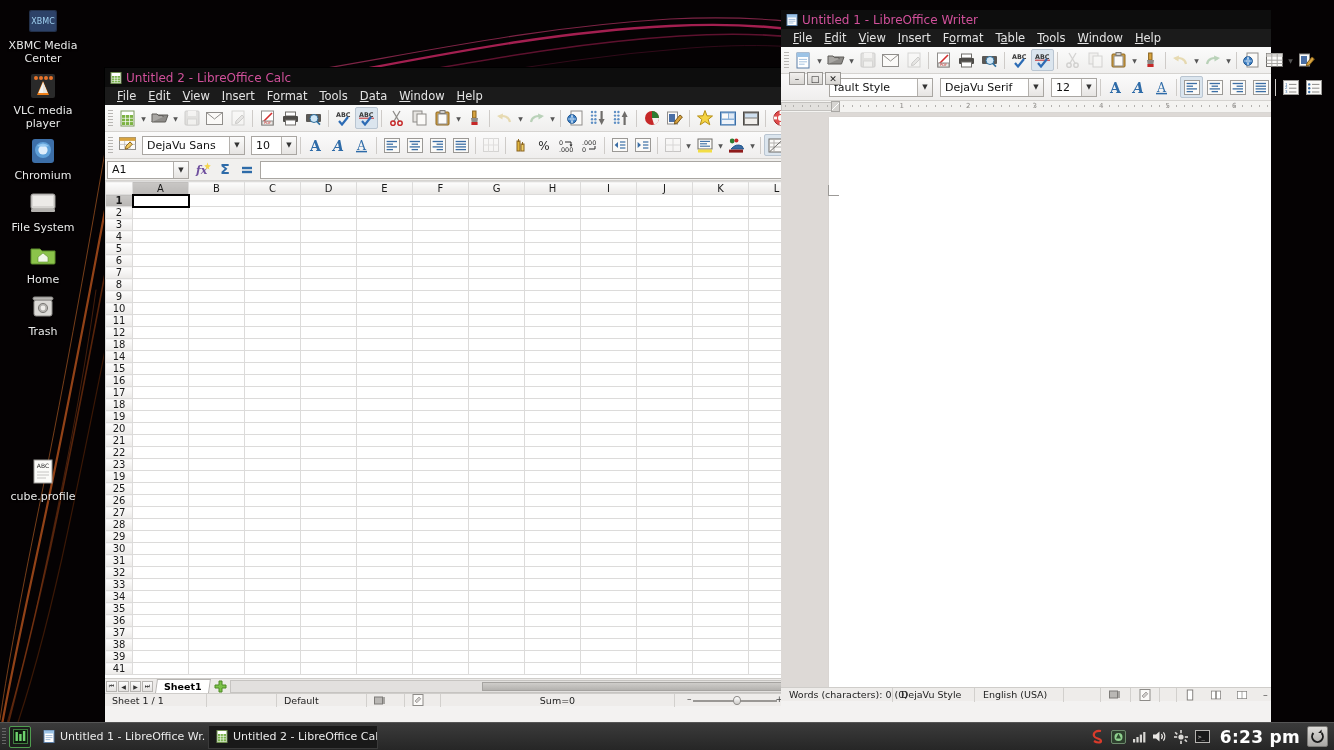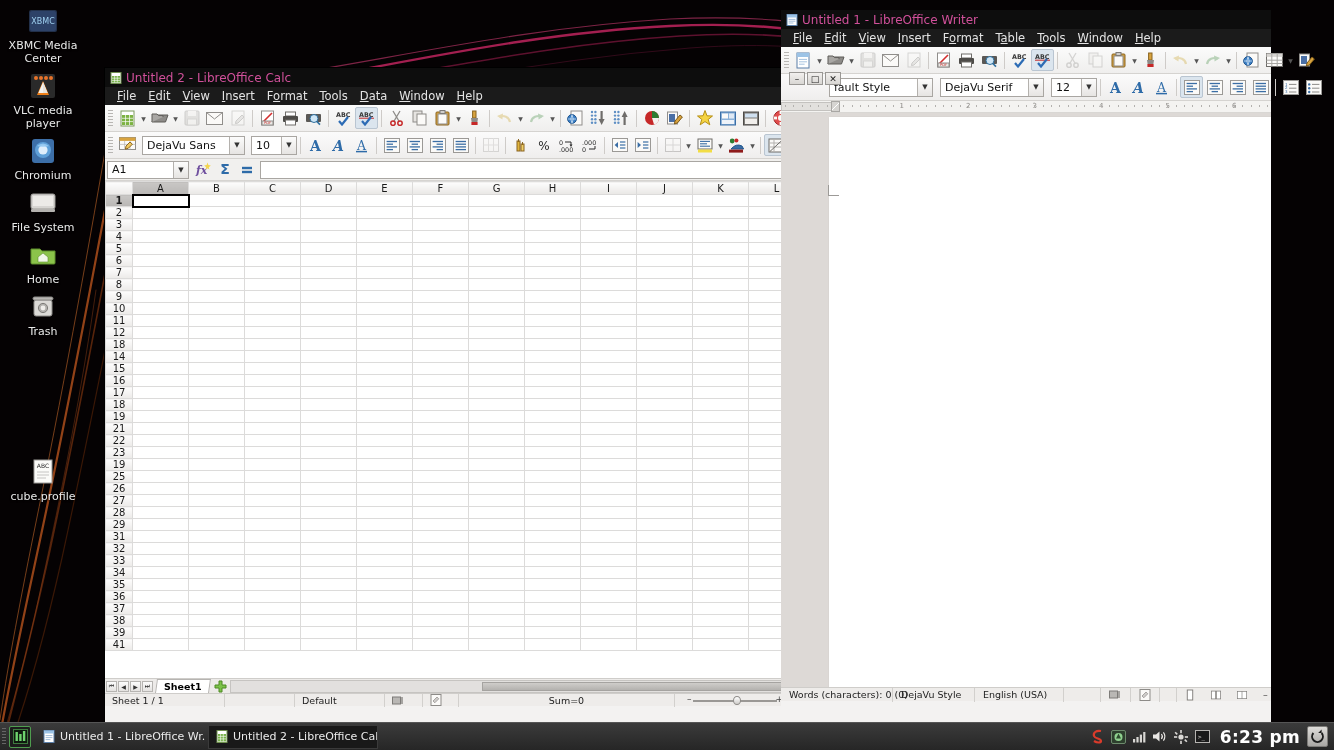--- a/index.html
+++ b/index.html
@@ -1110,20 +1110,35 @@
             <td class="cell"></td>
             <td class="cell"></td>
             <td class="cell"></td>
             <td class="cell"></td>
             <td class="cell"></td>
             <td class="cell"></td>
             <td class="cell"></td>
             <td class="cell"></td>
           </tr>
           <tr>
+            <th class="rowhead">20</th>
+            <td class="cell"></td>
+            <td class="cell"></td>
+            <td class="cell"></td>
+            <td class="cell"></td>
+            <td class="cell"></td>
+            <td class="cell"></td>
+            <td class="cell"></td>
+            <td class="cell"></td>
+            <td class="cell"></td>
+            <td class="cell"></td>
+            <td class="cell"></td>
+            <td class="cell"></td>
+          </tr>
+          <tr>
             <th class="rowhead">21</th>
             <td class="cell"></td>
             <td class="cell"></td>
             <td class="cell"></td>
             <td class="cell"></td>
             <td class="cell"></td>
             <td class="cell"></td>
             <td class="cell"></td>
             <td class="cell"></td>
             <td class="cell"></td>
@@ -1231,20 +1246,35 @@
             <td class="cell"></td>
             <td class="cell"></td>
             <td class="cell"></td>
             <td class="cell"></td>
             <td class="cell"></td>
             <td class="cell"></td>
             <td class="cell"></td>
           </tr>
           <tr>
             <th class="rowhead">29</th>
+            <td class="cell"></td>
+            <td class="cell"></td>
+            <td class="cell"></td>
+            <td class="cell"></td>
+            <td class="cell"></td>
+            <td class="cell"></td>
+            <td class="cell"></td>
+            <td class="cell"></td>
+            <td class="cell"></td>
+            <td class="cell"></td>
+            <td class="cell"></td>
+            <td class="cell"></td>
+          </tr>
+          <tr>
+            <th class="rowhead">30</th>
             <td class="cell"></td>
             <td class="cell"></td>
             <td class="cell"></td>
             <td class="cell"></td>
             <td class="cell"></td>
             <td class="cell"></td>
             <td class="cell"></td>
             <td class="cell"></td>
             <td class="cell"></td>
             <td class="cell"></td>
@@ -1421,21 +1451,21 @@
       <svg width="13" height="13" viewBox="0 0 13 13">
           <polygon points="5,1 8,1 8,5 12,5 12,8 8,8 8,12 5,12 5,8 1,8 1,5 5,5" fill="#7cc24a" stroke="#4e8a24"></polygon>
         </svg>
     </div>
     <div class="hscroll">
       <div class="thumb"></div>
     </div>
   </div>
 
   <div class="statusbar">
-    <div class="sbcell" style="width:120px">Sheet 1 / 1</div>
+    <div class="sbcell" style="width:102px">Sheet 1 / 1</div>
     <div class="sbcell" style="width:70px"></div>
     <div class="sbcell" style="width:90px">Default</div>
     <div class="sbcell" style="width:38px">
       <svg width="13" height="11" viewBox="0 0 13 11">
           <rect x="0.5" y="2" width="8" height="7" fill="#b9b7b4" stroke="#7d7b78"></rect>
           <path d="M10 2 v7" stroke="#5e5c59"></path>
         </svg>
     </div>
     <div class="sbcell" style="width:36px">
       <svg width="12" height="12" viewBox="0 0 12 12">

